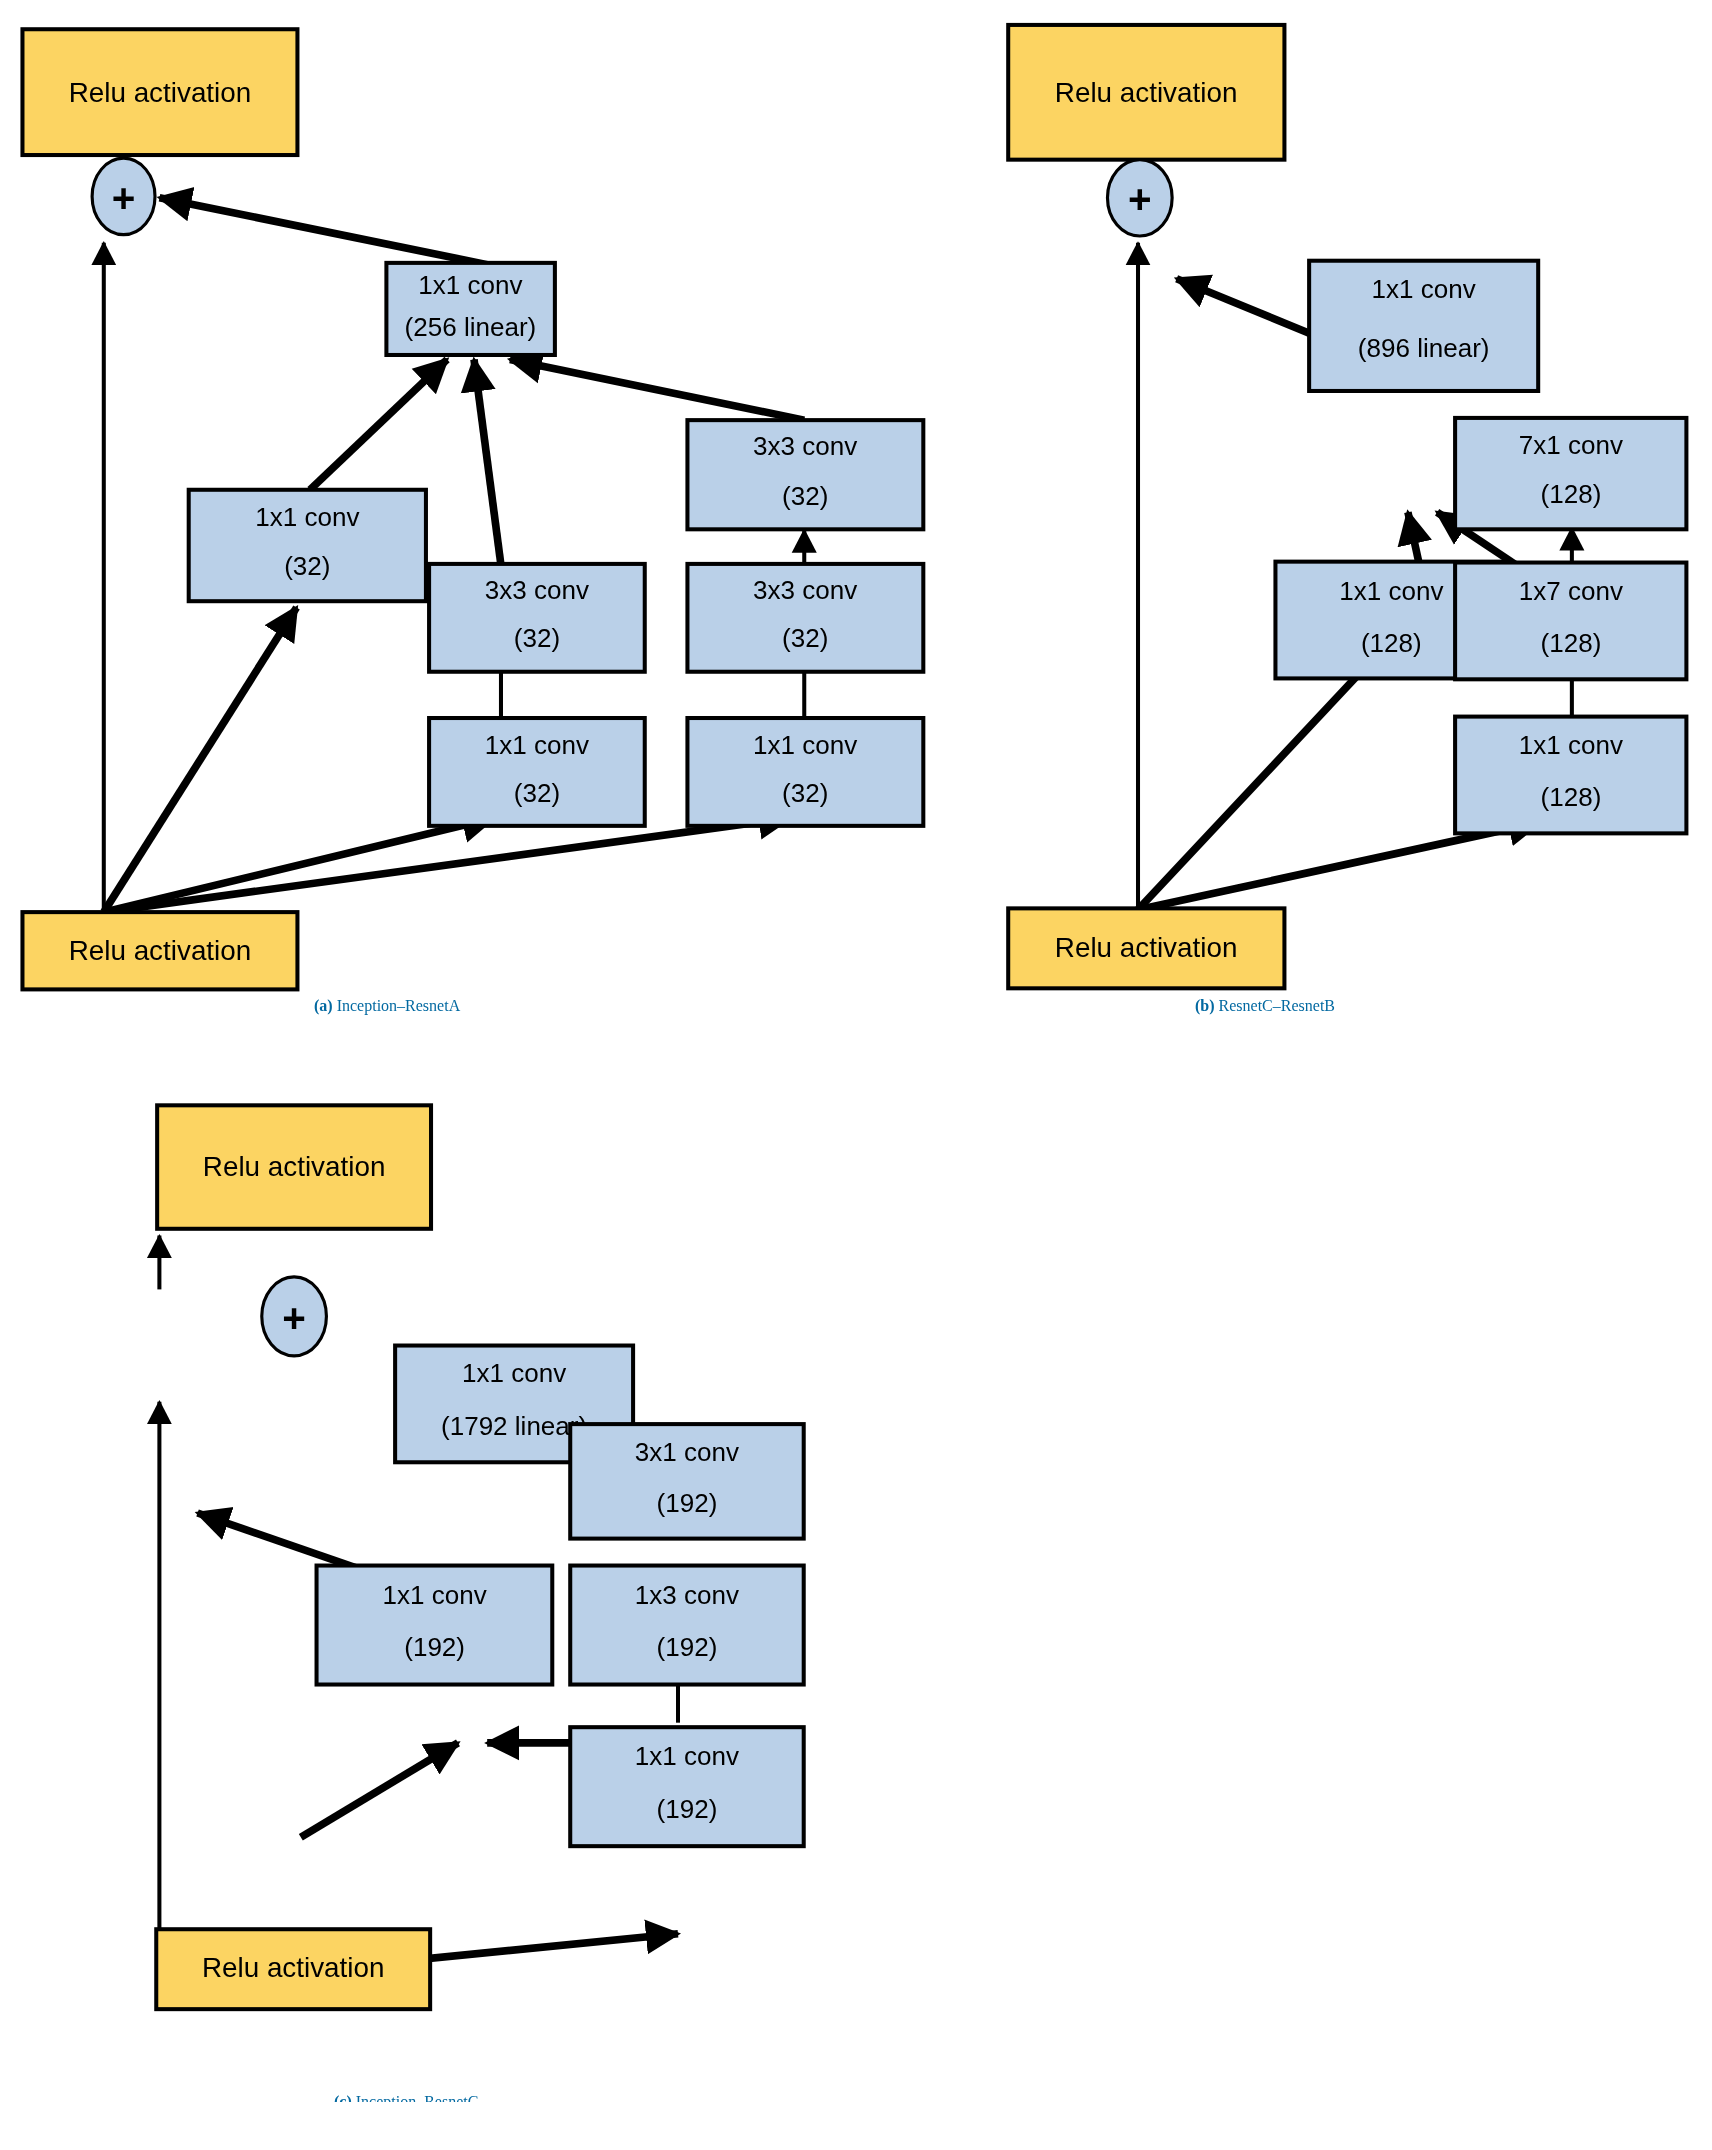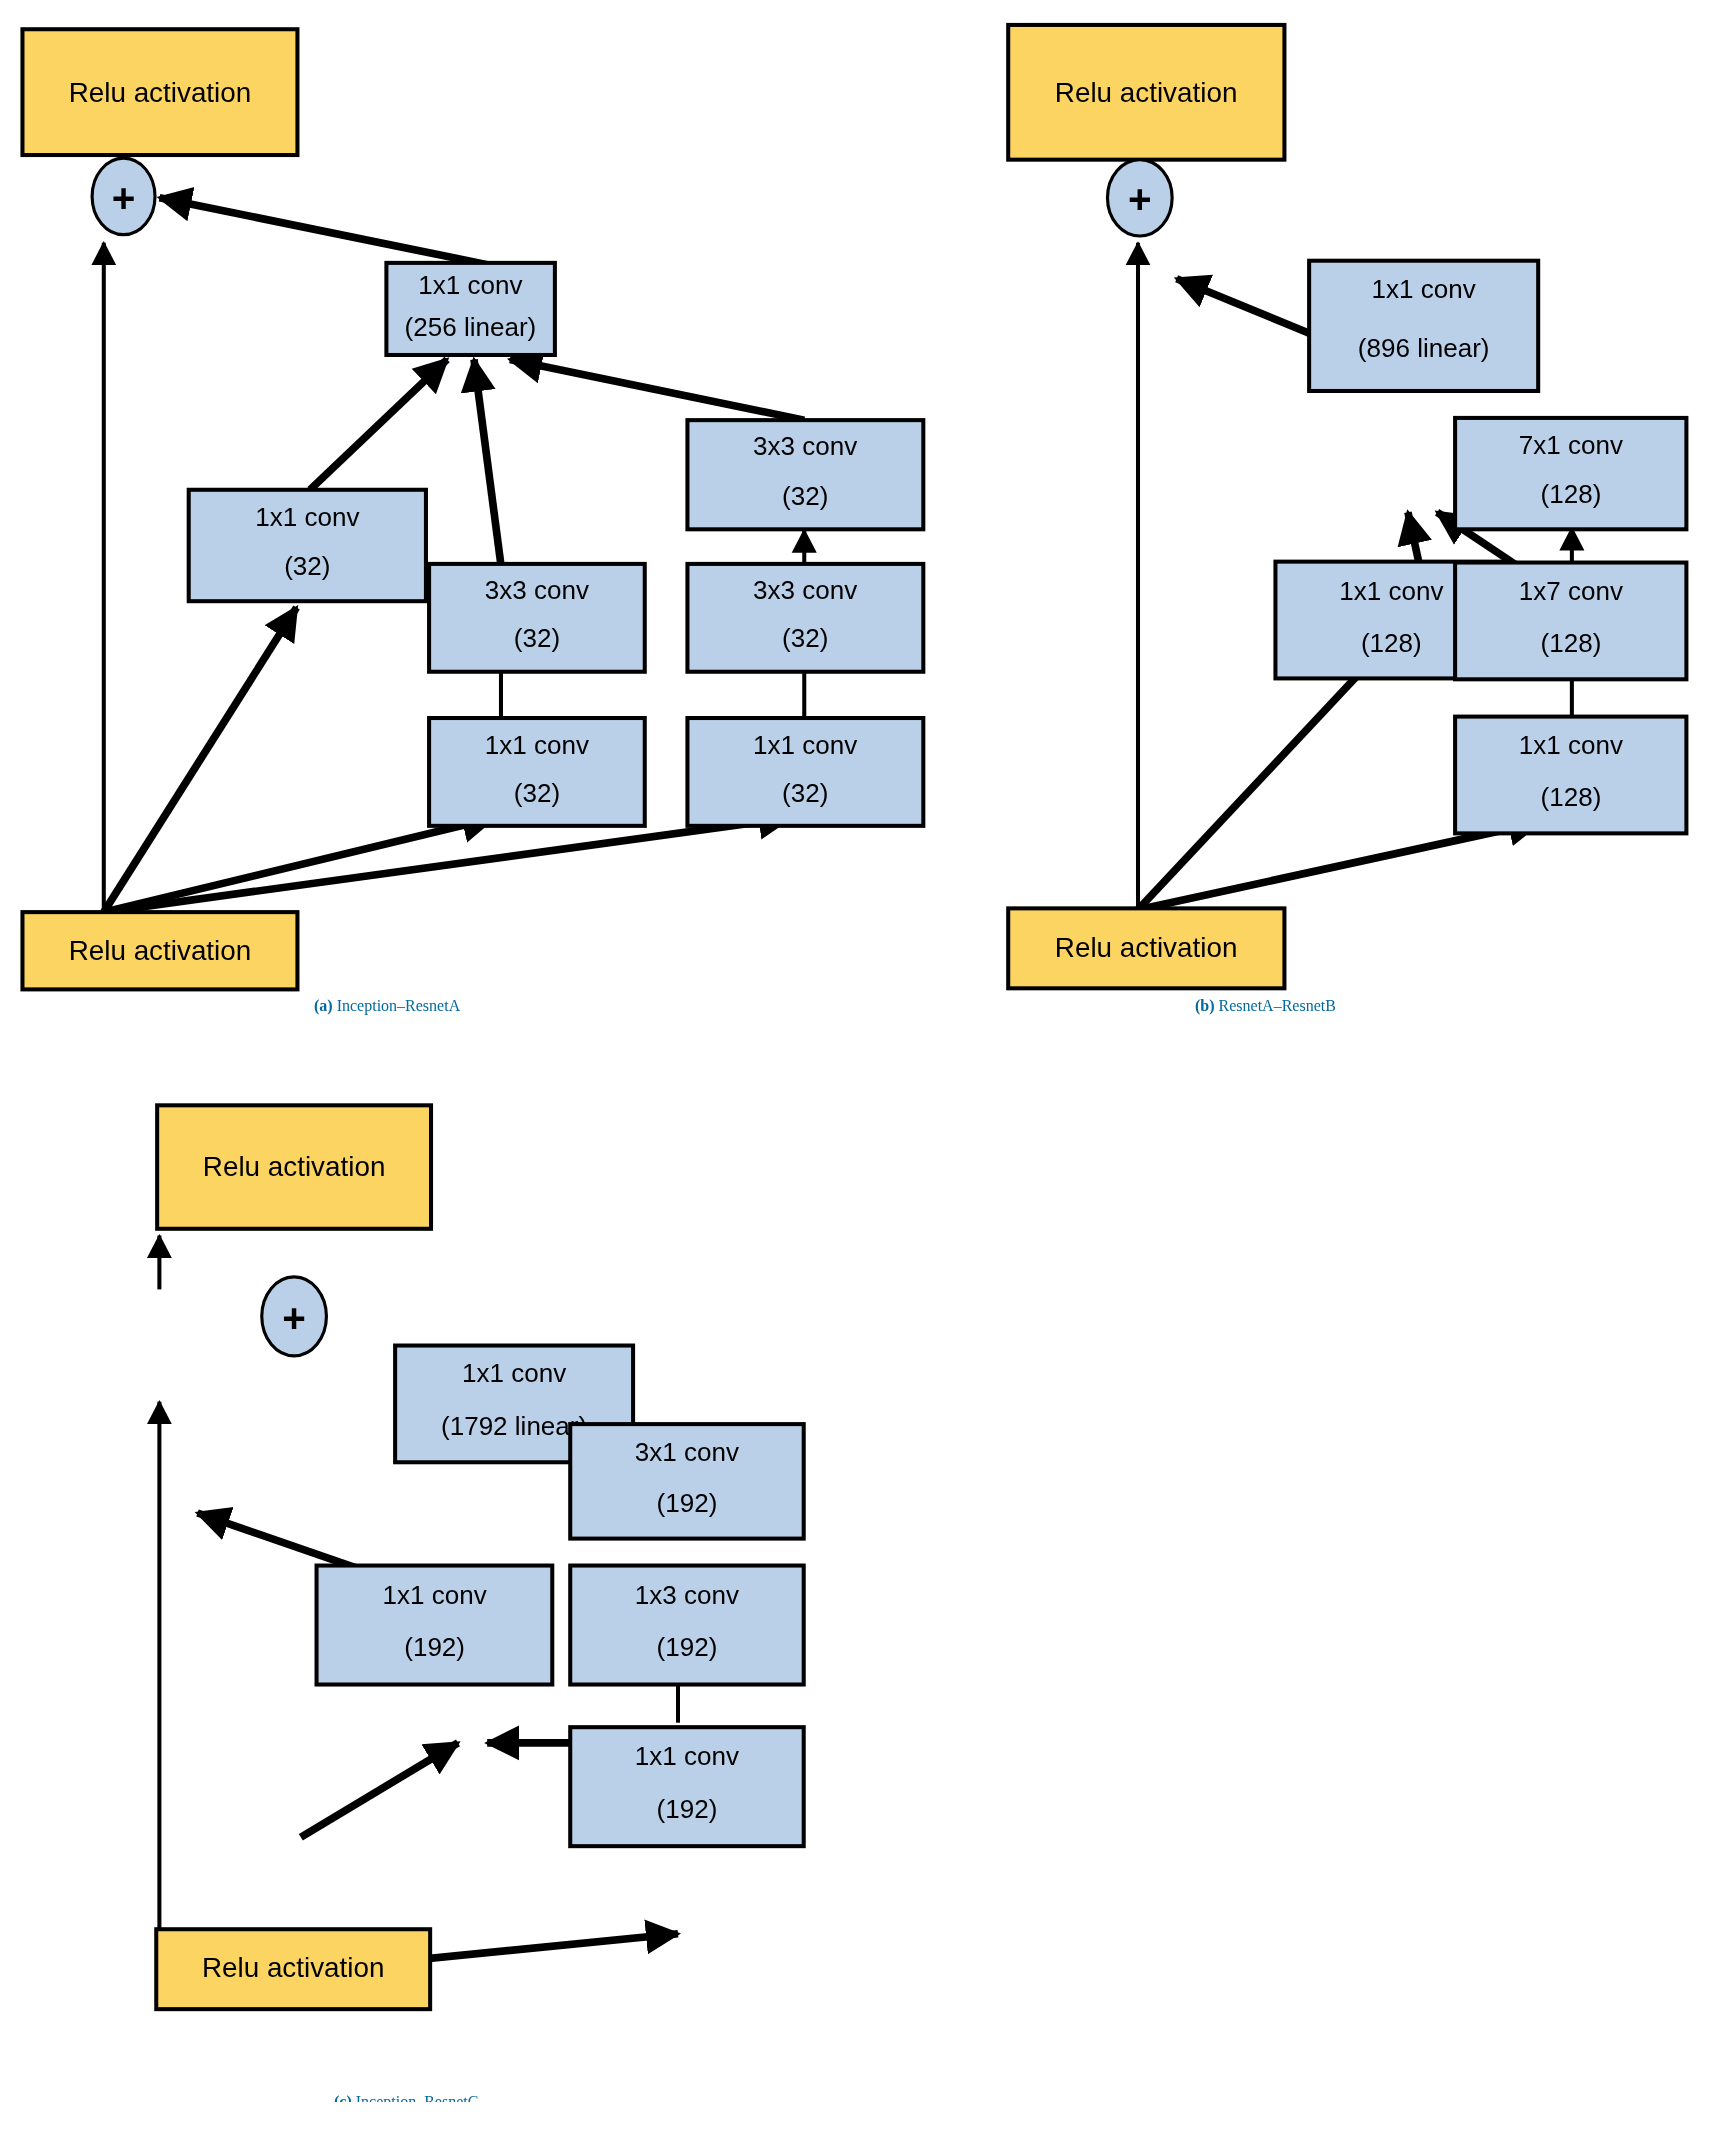--- a/index.html
+++ b/index.html
@@ -184,21 +184,21 @@
     </g>
 
     <g>
       <rect class="node-rect yellow" x="45" y="2022" width="615" height="178"></rect>
       <text class="nodetext yel" x="352" y="2113">Relu activation</text>
     </g>
   </svg>
 
   <div class="caption" style="left:1195px; top:997px;">
     <b>(b)</b>
-    <span>ResnetA–ResnetB</span>
+    <span>ResnetC–ResnetB</span>
   </div>
 
   <svg class="panel" style="left:0px; top:1078px; width:898px; height:1011px;" viewBox="0 0 2000 2250">
     <defs>
       <marker id="ahC" markerWidth="7" markerHeight="7" refX="5.6" refY="3.5" orient="auto" markerUnits="strokeWidth">
         <path d="M0,0.4 L6,3.5 L0,6.6 z" fill="#000"></path>
       </marker>
       <marker id="ahCt" markerWidth="5.2" markerHeight="5.2" refX="4.2" refY="2.6" orient="auto" markerUnits="strokeWidth">
         <path d="M0,0.3 L4.6,2.6 L0,4.9 z" fill="#000"></path>
       </marker>

